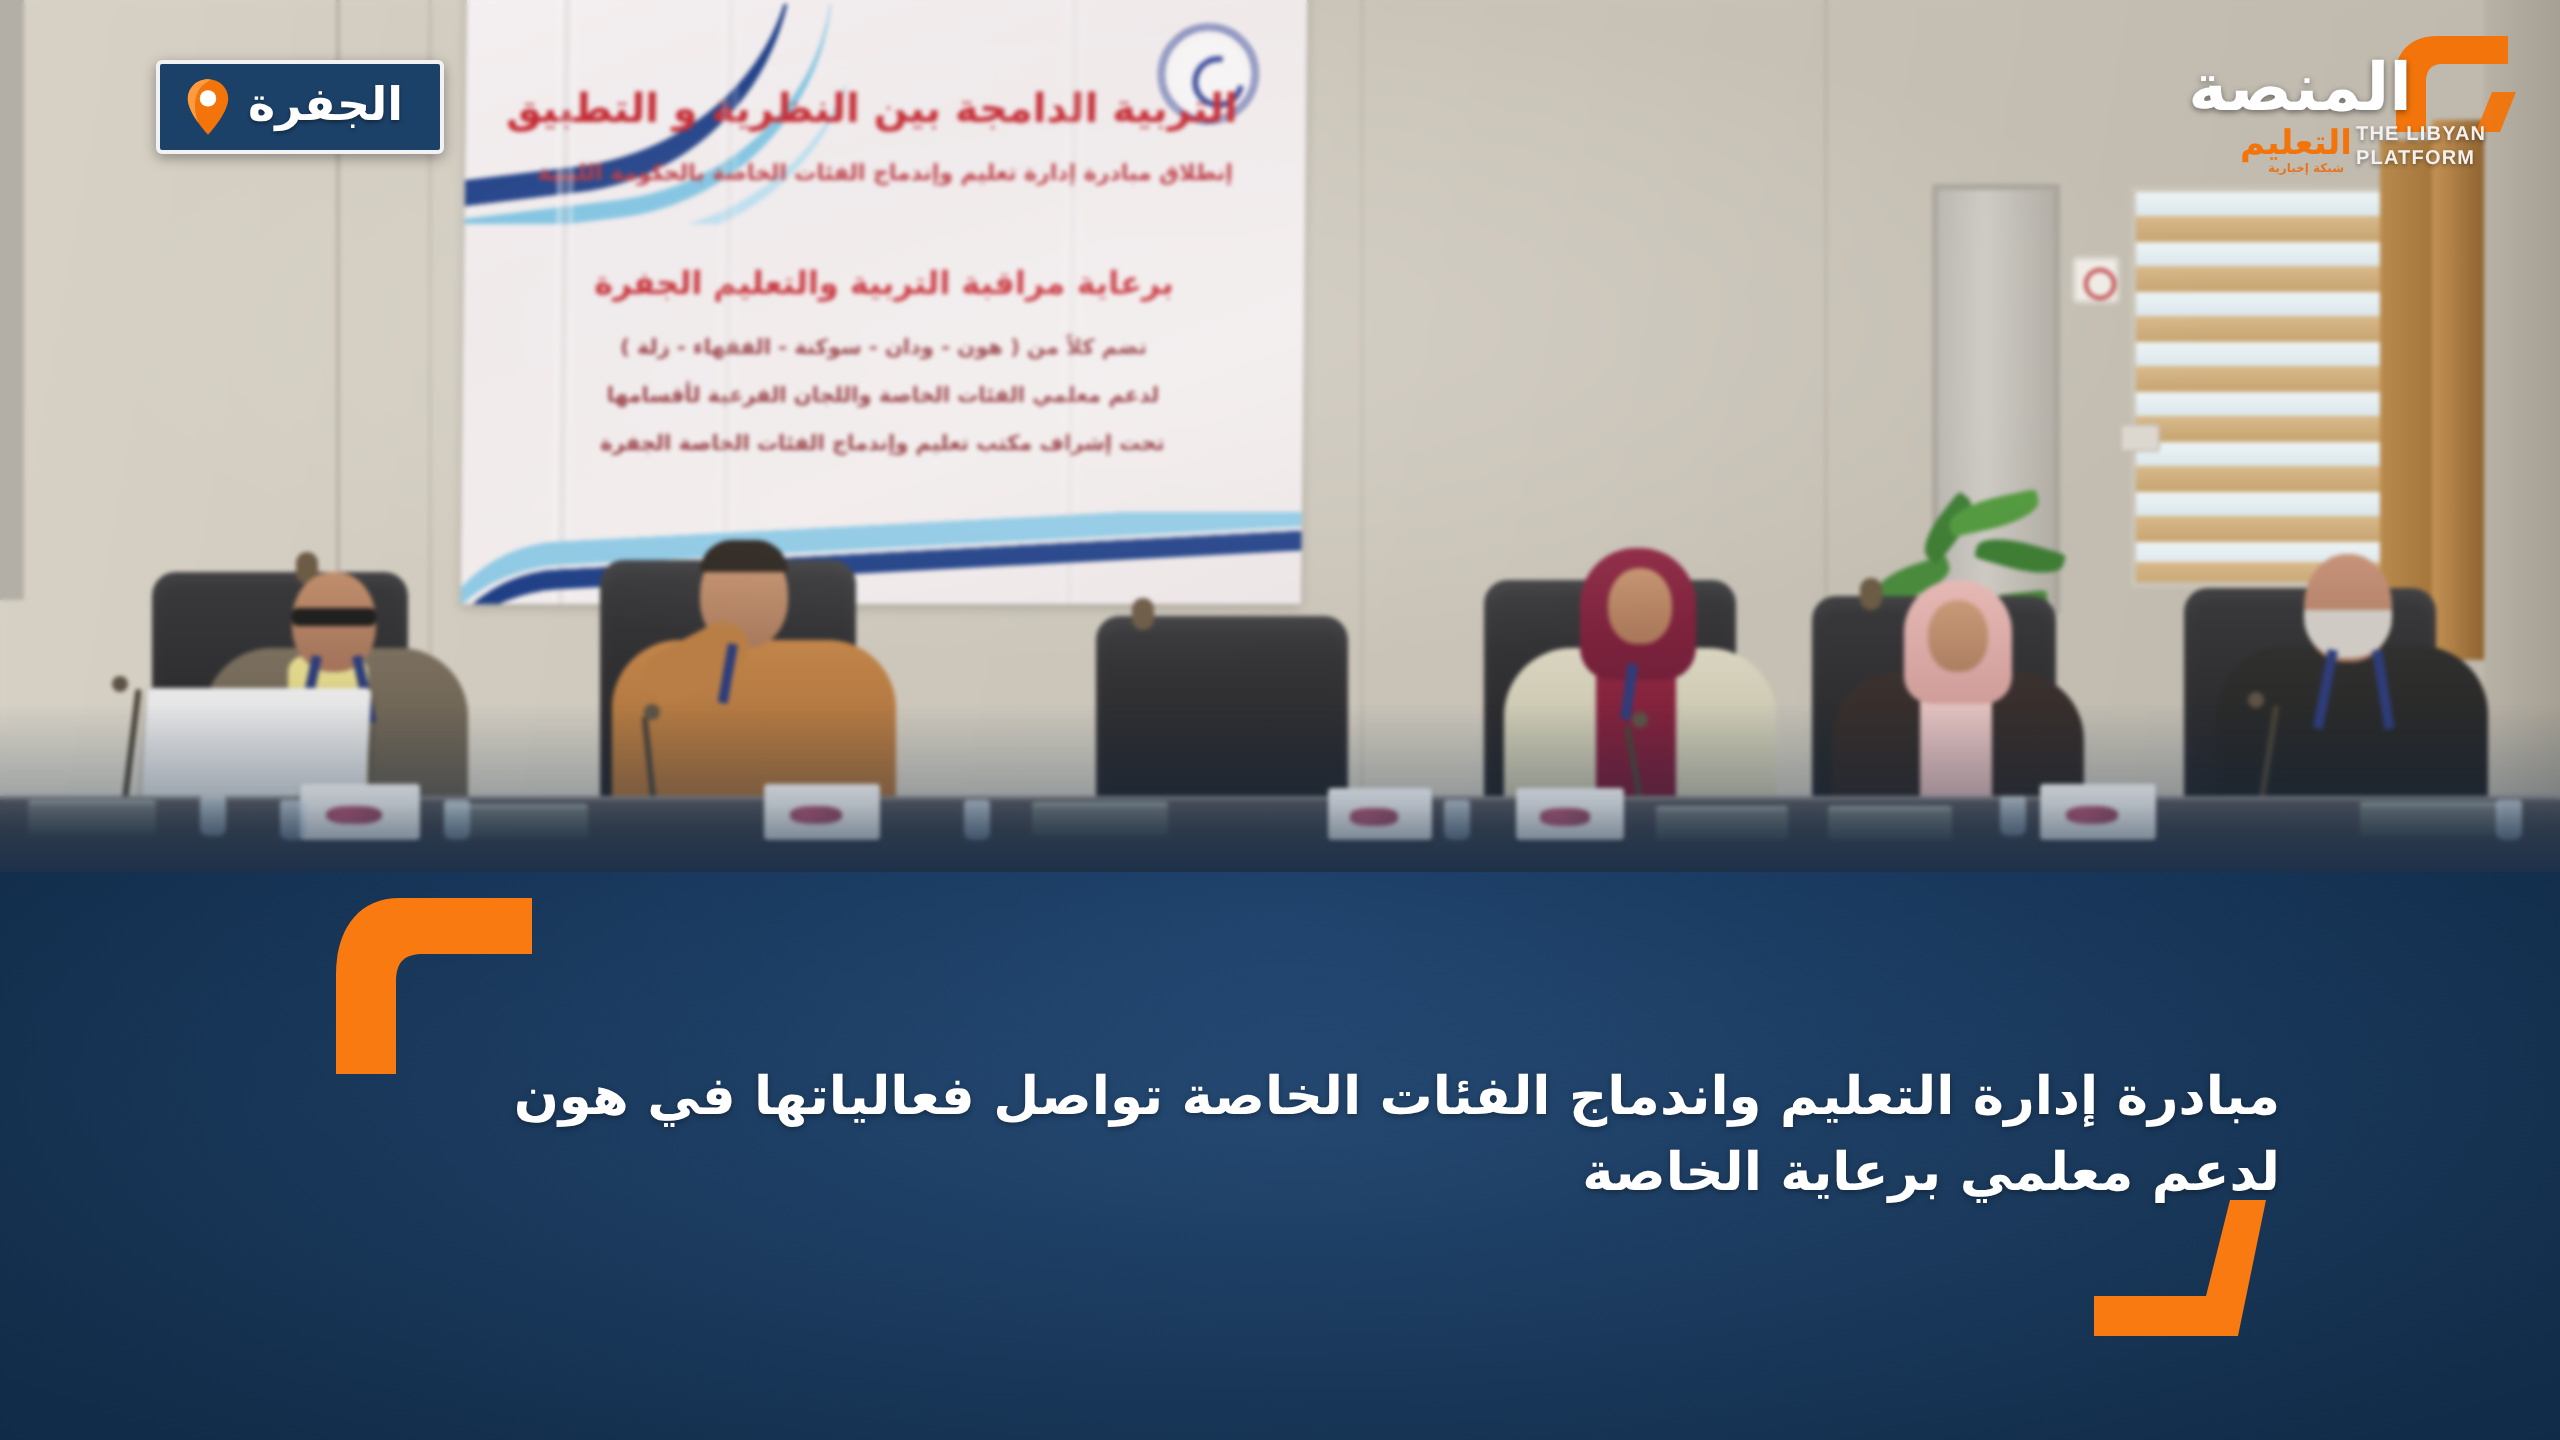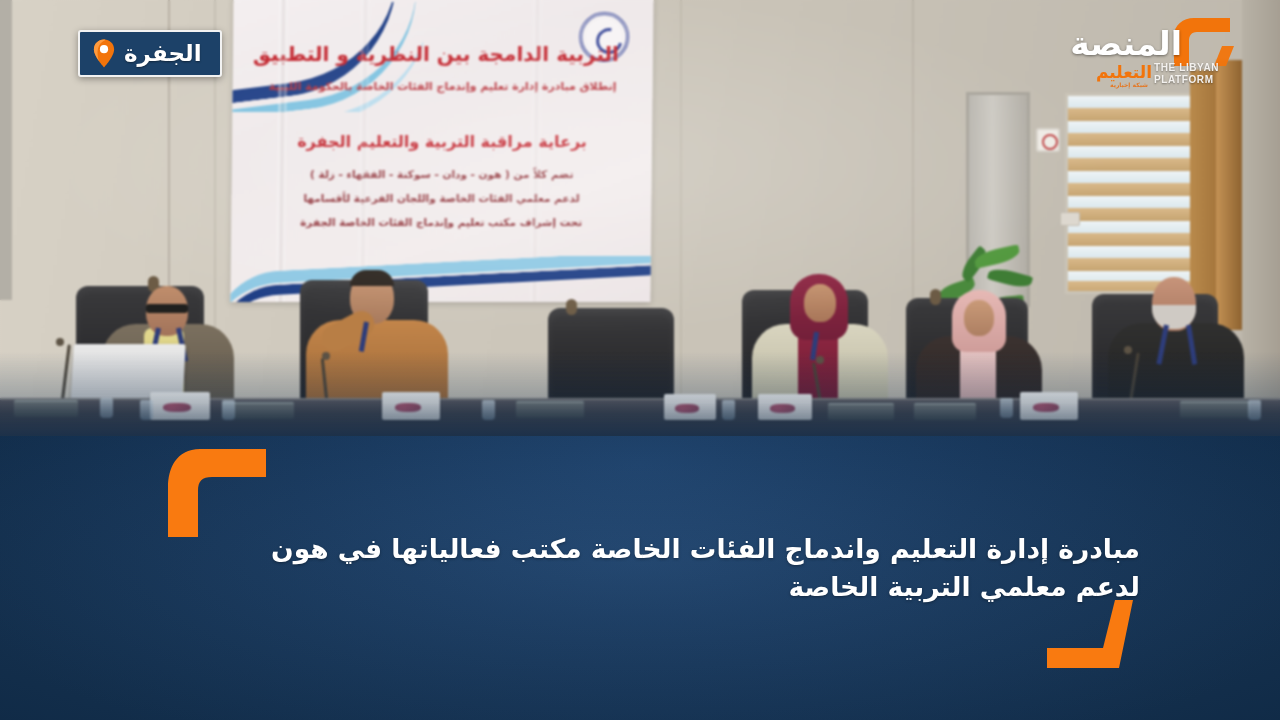--- a/index.html
+++ b/index.html
@@ -235,21 +235,21 @@
     position:relative;width:22px;height:29px;flex:0 0 auto;
   }
   .loc-text{
     color:#ffffff;font-size:23px;font-weight:bold;direction:rtl;
     font-family:"DejaVu Sans","Liberation Sans",sans-serif;
     line-height:1;text-shadow:0 1px 2px rgba(0,0,0,.4);
   }
 
   
   .logo{
-    position:absolute;right:32px;top:18px;width:190px;height:82px;
+    position:absolute;right:8px;top:18px;width:190px;height:82px;
   }
   .logo-ar{
     position:absolute;right:66px;top:6px;
     color:#ffffff;font-size:33px;font-weight:bold;direction:rtl;
     font-family:"DejaVu Sans","Liberation Sans",sans-serif;
     letter-spacing:-1px;
     text-shadow:0 1px 3px rgba(0,0,0,.45);
   }
   .logo-ar2{
     position:absolute;right:96px;top:44px;
@@ -498,18 +498,18 @@
       <path d="M108 2 L42 2 C18 2 10 22 10 40 L10 90 L40 90 L40 44 C40 34 44 30 54 30 L108 30 Z" fill="#F97A10"></path>
     </svg>
   </span>
   <span class="br-br">
     <svg width="92" height="72" viewBox="0 0 92 72">
       <path d="M70 2 L88 2 L74 70 L2 70 L2 50 L58 50 Z" fill="#F97A10"></path>
     </svg>
   </span>
 
   <div class="caption">
-    <div>مبادرة إدارة التعليم واندماج الفئات الخاصة مكتب فعالياتها في هون</div>
-    <div>لدعم معلمي التربية الخاصة</div>
+    <div>مبادرة إدارة التعليم واندماج الفئات الخاصة تواصل فعالياتها في هون</div>
+    <div>لدعم معلمي برعاية الخاصة</div>
   </div>
 
 
 </div>
 
 </body></html>

